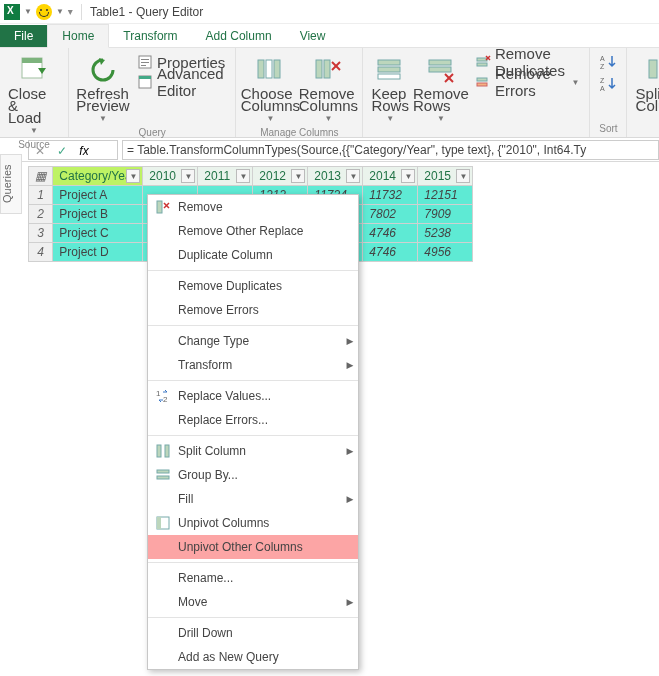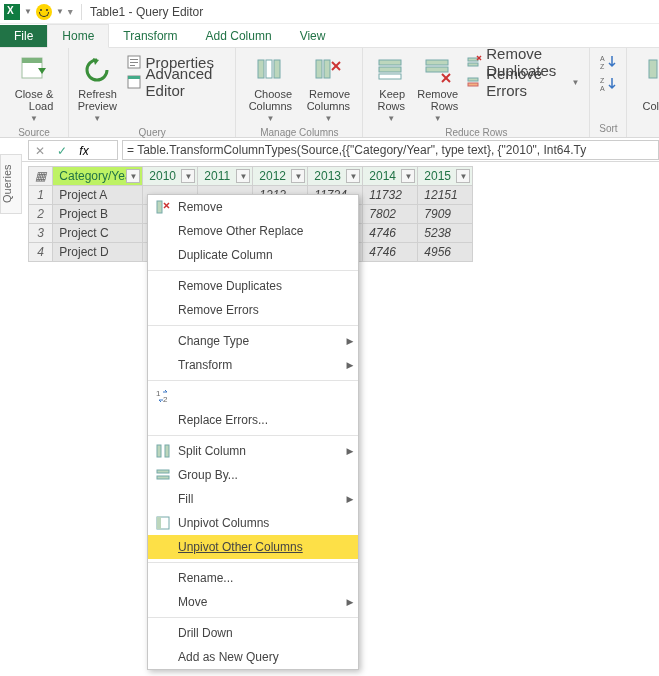--- a/index.html
+++ b/index.html
@@ -38,21 +38,21 @@
   .menubar .tab.file { background:#217346; color:#fff;}
   .menubar .tab.active { background:#f3f3f3; border:1px solid #e3e3e3; border-bottom:1px solid #f3f3f3; position:relative; top:1px;}
   
   .ribbon { height:90px; background:#f3f3f3; display:flex; border-bottom:1px solid #d9d9d9; position:relative;}
   .group { display:flex; flex-direction:column; justify-content:space-between; padding:4px 6px 0; border-right:1px solid #e1e1e1;}
   .group:last-child{border-right:none;}
   .group .buttons{display:flex; align-items:flex-start; gap:2px;}
   .group .label{text-align:center; font-size:10px; color:#888; padding:2px 0 3px;}
   .bigbtn{ display:flex; flex-direction:column; align-items:center; width:56px; gap:2px; padding:2px;}
   .bigbtn .ico{ width:32px; height:32px; display:flex; align-items:center; justify-content:center;}
-  .bigbtn .txt{ font-size:11px; text-align:right; line-height:12px; color:#444;}
+  .bigbtn .txt{ font-size:15px; text-align:left; line-height:12px; color:#444;}
   .bigbtn .dd{font-size:8px; color:#777;}
   .smallbtns{display:flex; flex-direction:column; gap:0px;}
   .smallbtn{display:flex; align-items:center; gap:4px; height:20px; padding:0 4px;}
   .smallbtn .ico{width:16px; height:16px; display:flex; align-items:center; justify-content:center;}
   .smallbtn .txt{font-size:15px; color:#444;}
   .smallbtn .dd{font-size:8px; color:#777;}
   
   svg { display:block; }
   
   .formulabar{height:24px; border-bottom:1px solid #d9d9d9; display:flex; align-items:center;}
@@ -62,37 +62,37 @@
   .fx{ font-style:italic; color:#000000;}
   .fbar{ flex:1; height:20px; border:1px solid #ccc; background:#fff; padding:0 4px; color:#444; overflow:hidden; white-space:nowrap; font-size:12px; line-height:19px;}
   
   .gridwrap{margin-left:28px; position:relative;}
   table.grid { border-collapse:collapse; font-size:12px; margin-top:4px;}
   table.grid th, table.grid td{ border:1px solid #d0d0d0; padding:2px 6px; height:18px;}
   table.grid th.rowsel{background:#f0f0f0; width:24px; text-align:center;}
   table.grid th.colhead{background:#eaf3ec; position:relative; text-align:left; font-weight:normal; color:#217346;}
   table.grid th.colhead.sel{background:#bef264;}
   table.grid th.colhead .flt{position:absolute; right:2px; top:2px; width:14px; height:14px; border:1px solid #bbb; background:#f6f6f6; font-size:8px; color:#666; display:flex; align-items:center; justify-content:center;}
-  table.grid td{background:#e5e5e5;}
+  table.grid td{background:#5eead4;}
   table.grid td.txt{color:#444; text-align:left;}
   table.grid td.num{text-align:left; font-style:italic; color:#444;}
   table.grid th.rowsel{font-weight:normal; font-style:italic; color:#666;}
   .tbl-icon{width:20px;}
   
   .ctxmenu{
     position:absolute; left:147px; top:194px; width:212px;
     background:#fff; border:1px solid #c7c7c7; box-shadow:2px 2px 6px rgba(0,0,0,0.25);
     z-index:100;
   }
   .ctxmenu .row{display:flex; align-items:center; height:24px; position:relative;}
   .ctxmenu .row.sep{height:0; border-top:1px solid #e3e3e3; margin:3px 0;}
   .ctxmenu .ic{width:30px; display:flex; align-items:center; justify-content:center;}
   .ctxmenu .lbl{flex:1; font-size:12px; color:#444;}
   .ctxmenu .arr{width:16px; font-size:9px; color:#666; text-align:center;}
-  .ctxmenu .row.hi{background:#fde047;text-decoration:underline;}
+  .ctxmenu .row.hi{background:#fca5a5;}
   .redbox{position:absolute; border:2px solid #d40000; pointer-events:none;}
 </style>
 </head>
 <body>
 
 <div class="titlebar">
   <span class="xl-icon"></span>
   <span class="dd">▼</span>
   <span class="smiley"></span>
   <span class="dd">▼</span>
@@ -243,21 +243,20 @@
               <svg width="16" height="16">
                 <rect x="2" y="4" width="10" height="3" fill="#bcd6bc" stroke="#7aa"></rect>
                 <rect x="2" y="9" width="10" height="3" fill="#f4b183" stroke="#c66"></rect>
               </svg>
             </div>
           <div class="txt">Remove Errors</div>
           <div class="dd">▼</div>
         </div>
       </div>
     </div>
-    <div class="label">Reduce Rows</div>
   </div>
 
   <div class="group" style="width:40px;">
     <div class="buttons" style="flex-direction:column; align-items:center;">
       <div class="smallbtn" style="justify-content:center;">
         <div class="ico">
             <svg width="18" height="16">
               <text x="0" y="7" font-size="7" fill="#666">A</text>
               <text x="0" y="15" font-size="7" fill="#666">Z</text>
               <path d="M12 2 v10 M9 9 l3 3 l3 -3" stroke="#3a76c4" fill="none" stroke-width="1.5"></path>
@@ -414,20 +413,21 @@
     </div>
     <div class="row sep"></div>
     <div class="row">
       <div class="ic">
         <svg width="16" height="16">
           <text x="1" y="8" font-size="8" fill="#666">1</text>
           <text x="8" y="14" font-size="8" fill="#666">2</text>
           <path d="M8 4 l4 0 l-2 -2 M8 12 l-4 0 l2 2" stroke="#3a76c4" fill="none"></path>
         </svg>
       </div>
+      <div class="lbl">Replace Values...</div>
       <div class="arr"></div>
     </div>
     <div class="row">
       <div class="ic"></div>
       <div class="lbl">Replace Errors...</div>
       <div class="arr"></div>
     </div>
     <div class="row sep"></div>
     <div class="row">
       <div class="ic">

